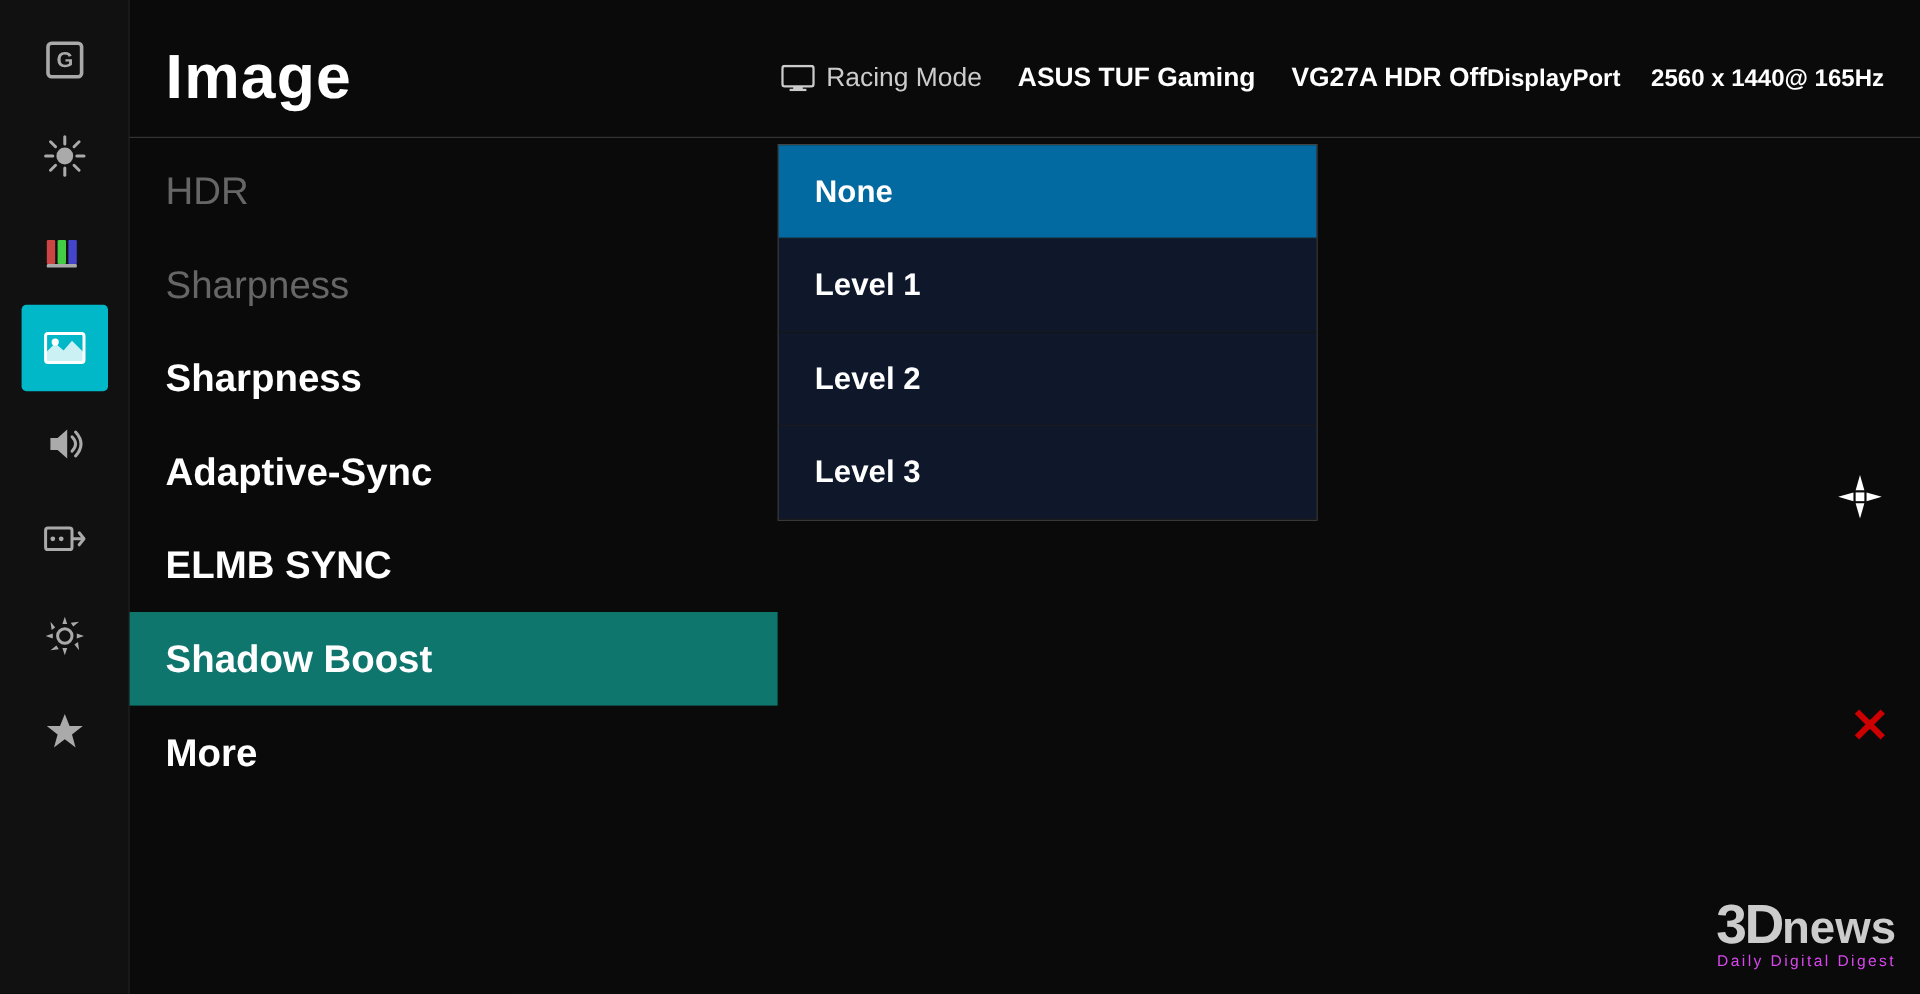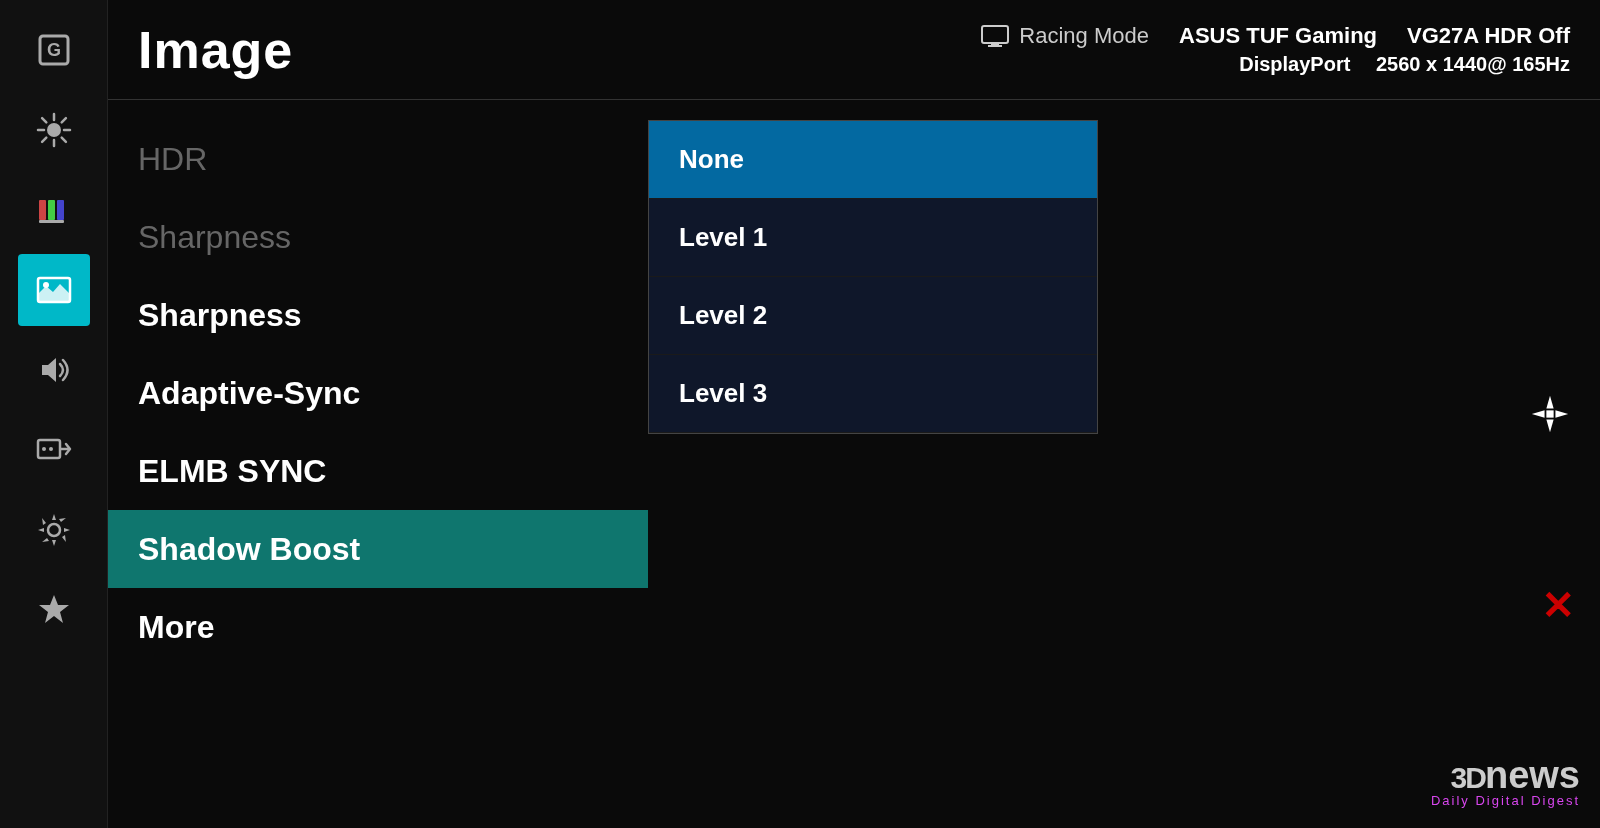--- a/index.html
+++ b/index.html
@@ -50,41 +50,41 @@
     }
 
     .sidebar-icon.active svg {
       fill: #ffffff;
     }
 
     
     .header {
       position: absolute;
       left: 108px;
-      top: 0;
+      top: 15px;
       right: 0;
       height: 100px;
       display: flex;
       align-items: center;
       padding: 0 30px;
       border-bottom: 1px solid #333;
     }
 
     .header-title {
       font-size: 52px;
       font-weight: bold;
       color: #ffffff;
       letter-spacing: 1px;
     }
 
     .header-info {
       margin-left: auto;
       text-align: right;
       display: flex;
-      flex-direction: column;
+      flex-direction: row;
       align-items: flex-end;
     }
 
     .header-mode {
       display: flex;
       align-items: center;
       gap: 10px;
       font-size: 22px;
       color: #cccccc;
     }
@@ -342,17 +342,17 @@
     <polygon points="2,22 16,18 16,26" fill="white"></polygon>
     <polygon points="42,22 28,18 28,26" fill="white"></polygon>
     <rect x="18" y="18" width="8" height="8" fill="white"></rect>
   </svg>
 </div>
 
 <div class="close-x" style="position:absolute; right:25px; bottom:200px; font-size:40px; color:#cc0000; font-weight:bold;">✕</div>
 
 <div class="watermark">
   <div style="display:flex; align-items:baseline; justify-content:flex-end;">
-    <span style="font-size:30px; font-weight:900; color:#cccccc; font-family:Arial Black, Arial, sans-serif; letter-spacing:-2px;">3D</span>
+    <span style="font-size:46px; font-weight:900; color:#cccccc; font-family:Arial Black, Arial, sans-serif; letter-spacing:-2px;">3D</span>
     <span style="font-size:38px; font-weight:bold; color:#cccccc; font-family:Arial, sans-serif;">news</span>
   </div>
   <div style="font-size:13px; color:#d946ef; letter-spacing:2px; text-align:right; margin-top:-4px;">Daily Digital Digest</div>
 </div>
 
 </body></html>

